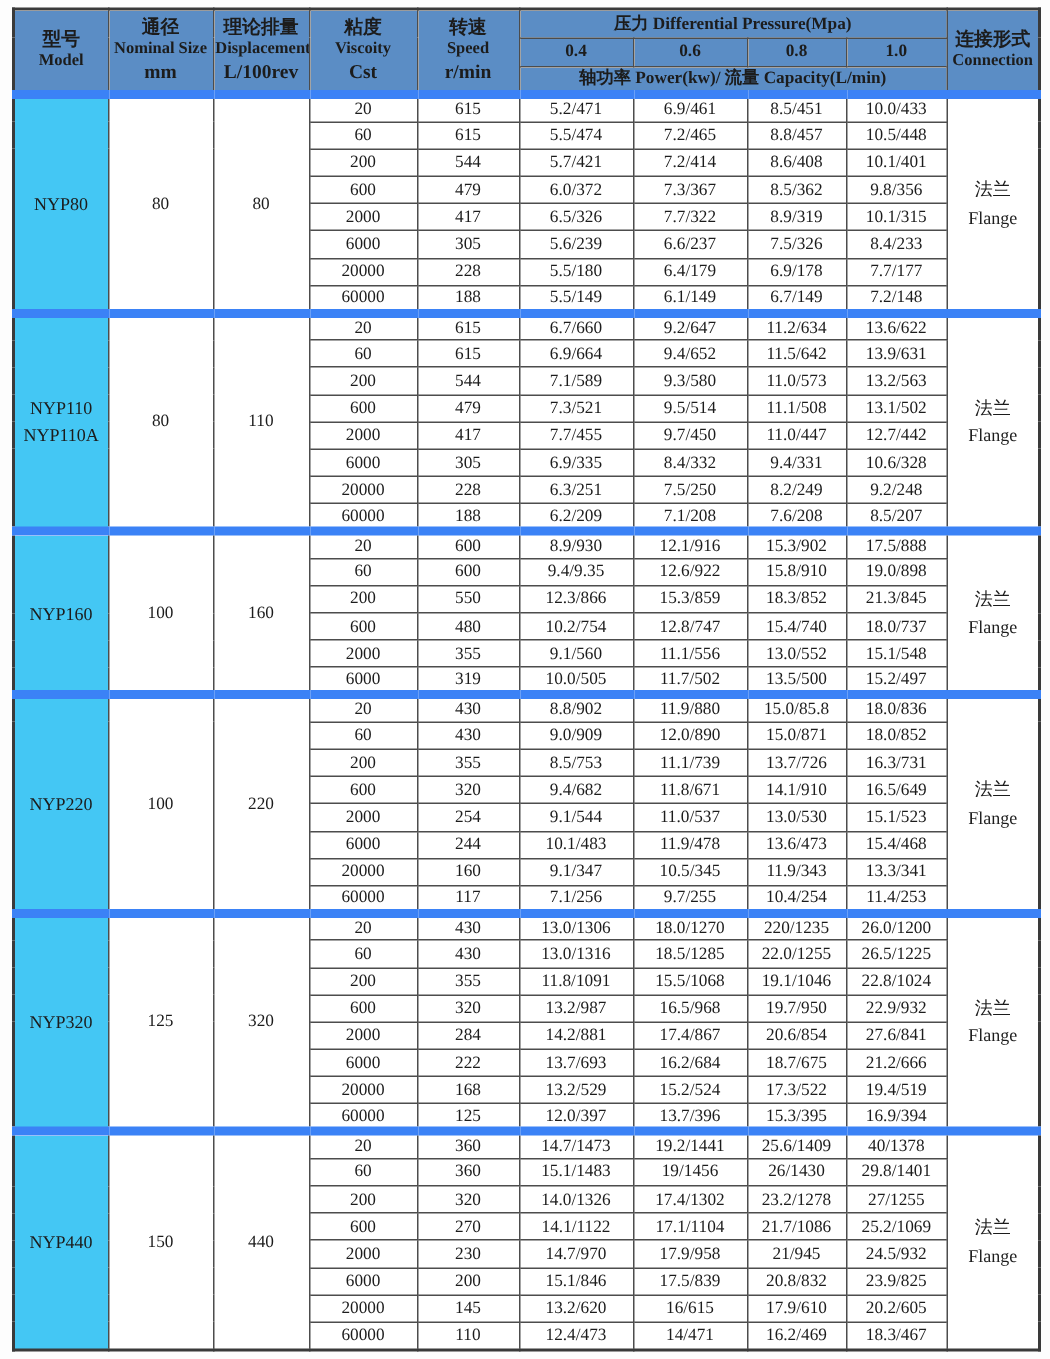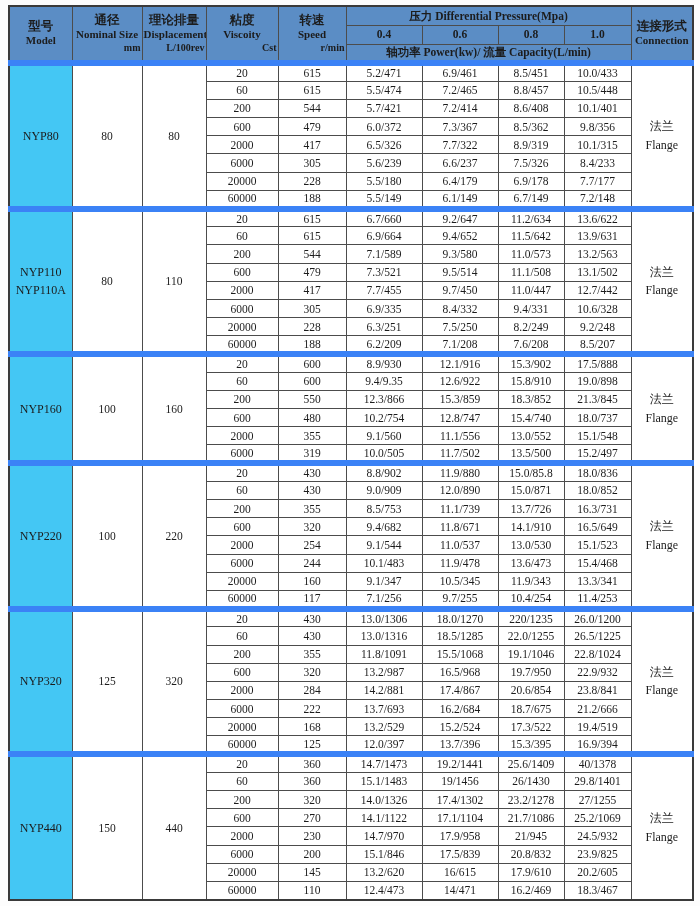--- a/index.html
+++ b/index.html
@@ -36,21 +36,21 @@
   thead th {
     background: var(--header-bg);
     color: var(--header-text);
     font-weight: bold;
     font-size: 11.5px;
     line-height: 1.25;
   }
   thead tr { height: 19px; }
   thead th .zh { font-size: 12.5px; display: block; font-family: Liberation Serif, serif; }
   thead th .en { font-size: 11px; display: block; font-weight: bold; }
-  thead th .unit { font-size: 10px; display: block; font-weight: bold; text-align: right; }
+  thead th .unit { font-size: 13px; display: block; font-weight: bold; }
   thead { border-bottom: 2px solid #3a3a3a; }
 
   tbody tr { height: 18px; }
   tbody td {
     font-size: 11.5px;
     line-height: 1.05;
     background: #ffffff;
   }
   tbody tr.section-start td { border-top: 6px solid #3b82f6; }
 
@@ -451,21 +451,21 @@
           <td>16.5/968</td>
           <td>19.7/950</td>
           <td>22.9/932</td>
         </tr>
         <tr>
           <td>2000</td>
           <td>284</td>
           <td>14.2/881</td>
           <td>17.4/867</td>
           <td>20.6/854</td>
-          <td>23.8/841</td>
+          <td>27.6/841</td>
         </tr>
         <tr>
           <td>6000</td>
           <td>222</td>
           <td>13.7/693</td>
           <td>16.2/684</td>
           <td>18.7/675</td>
           <td>21.2/666</td>
         </tr>
         <tr>

